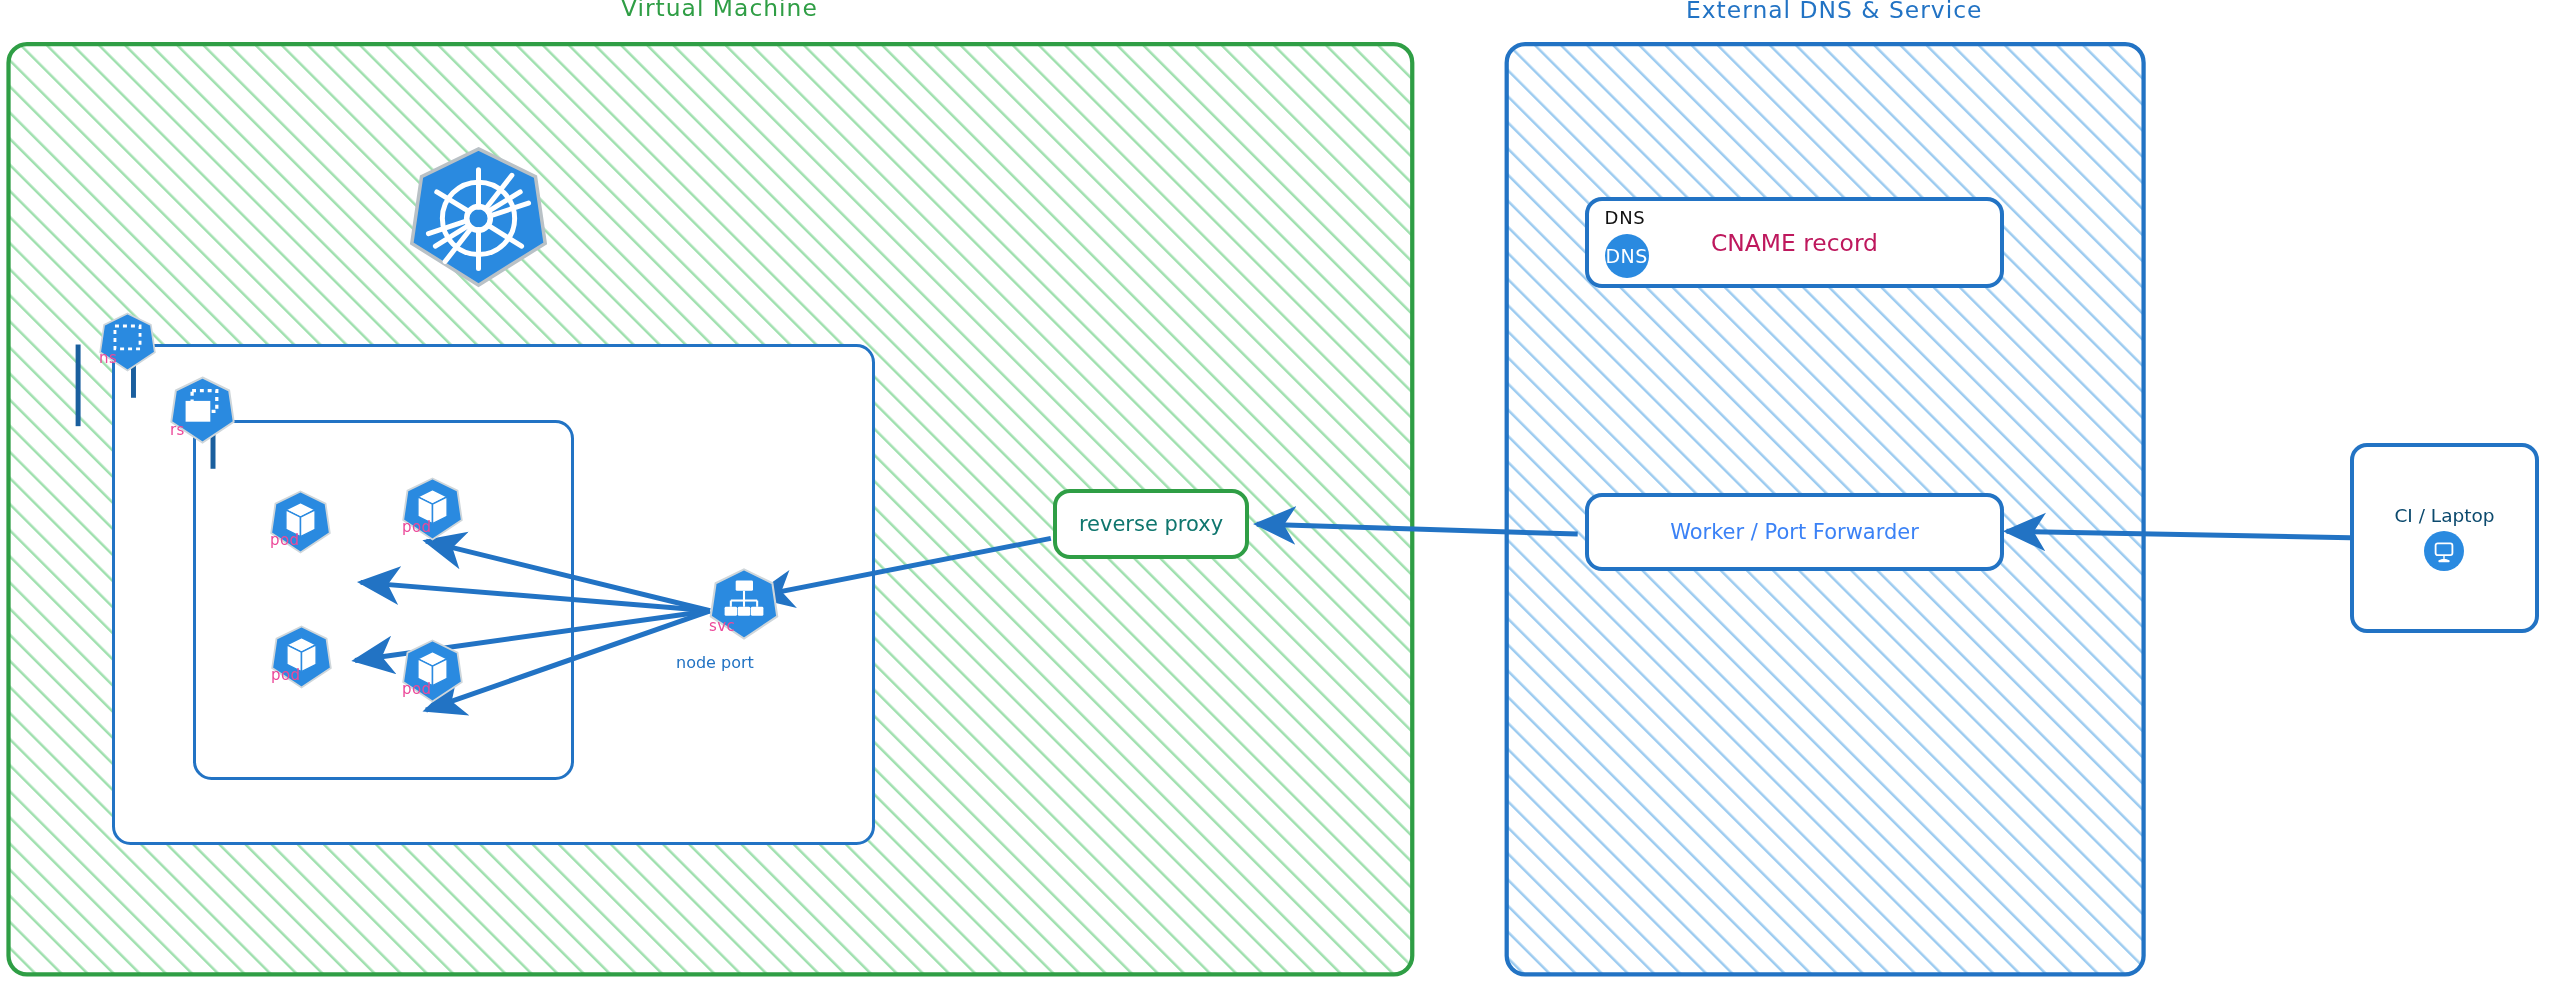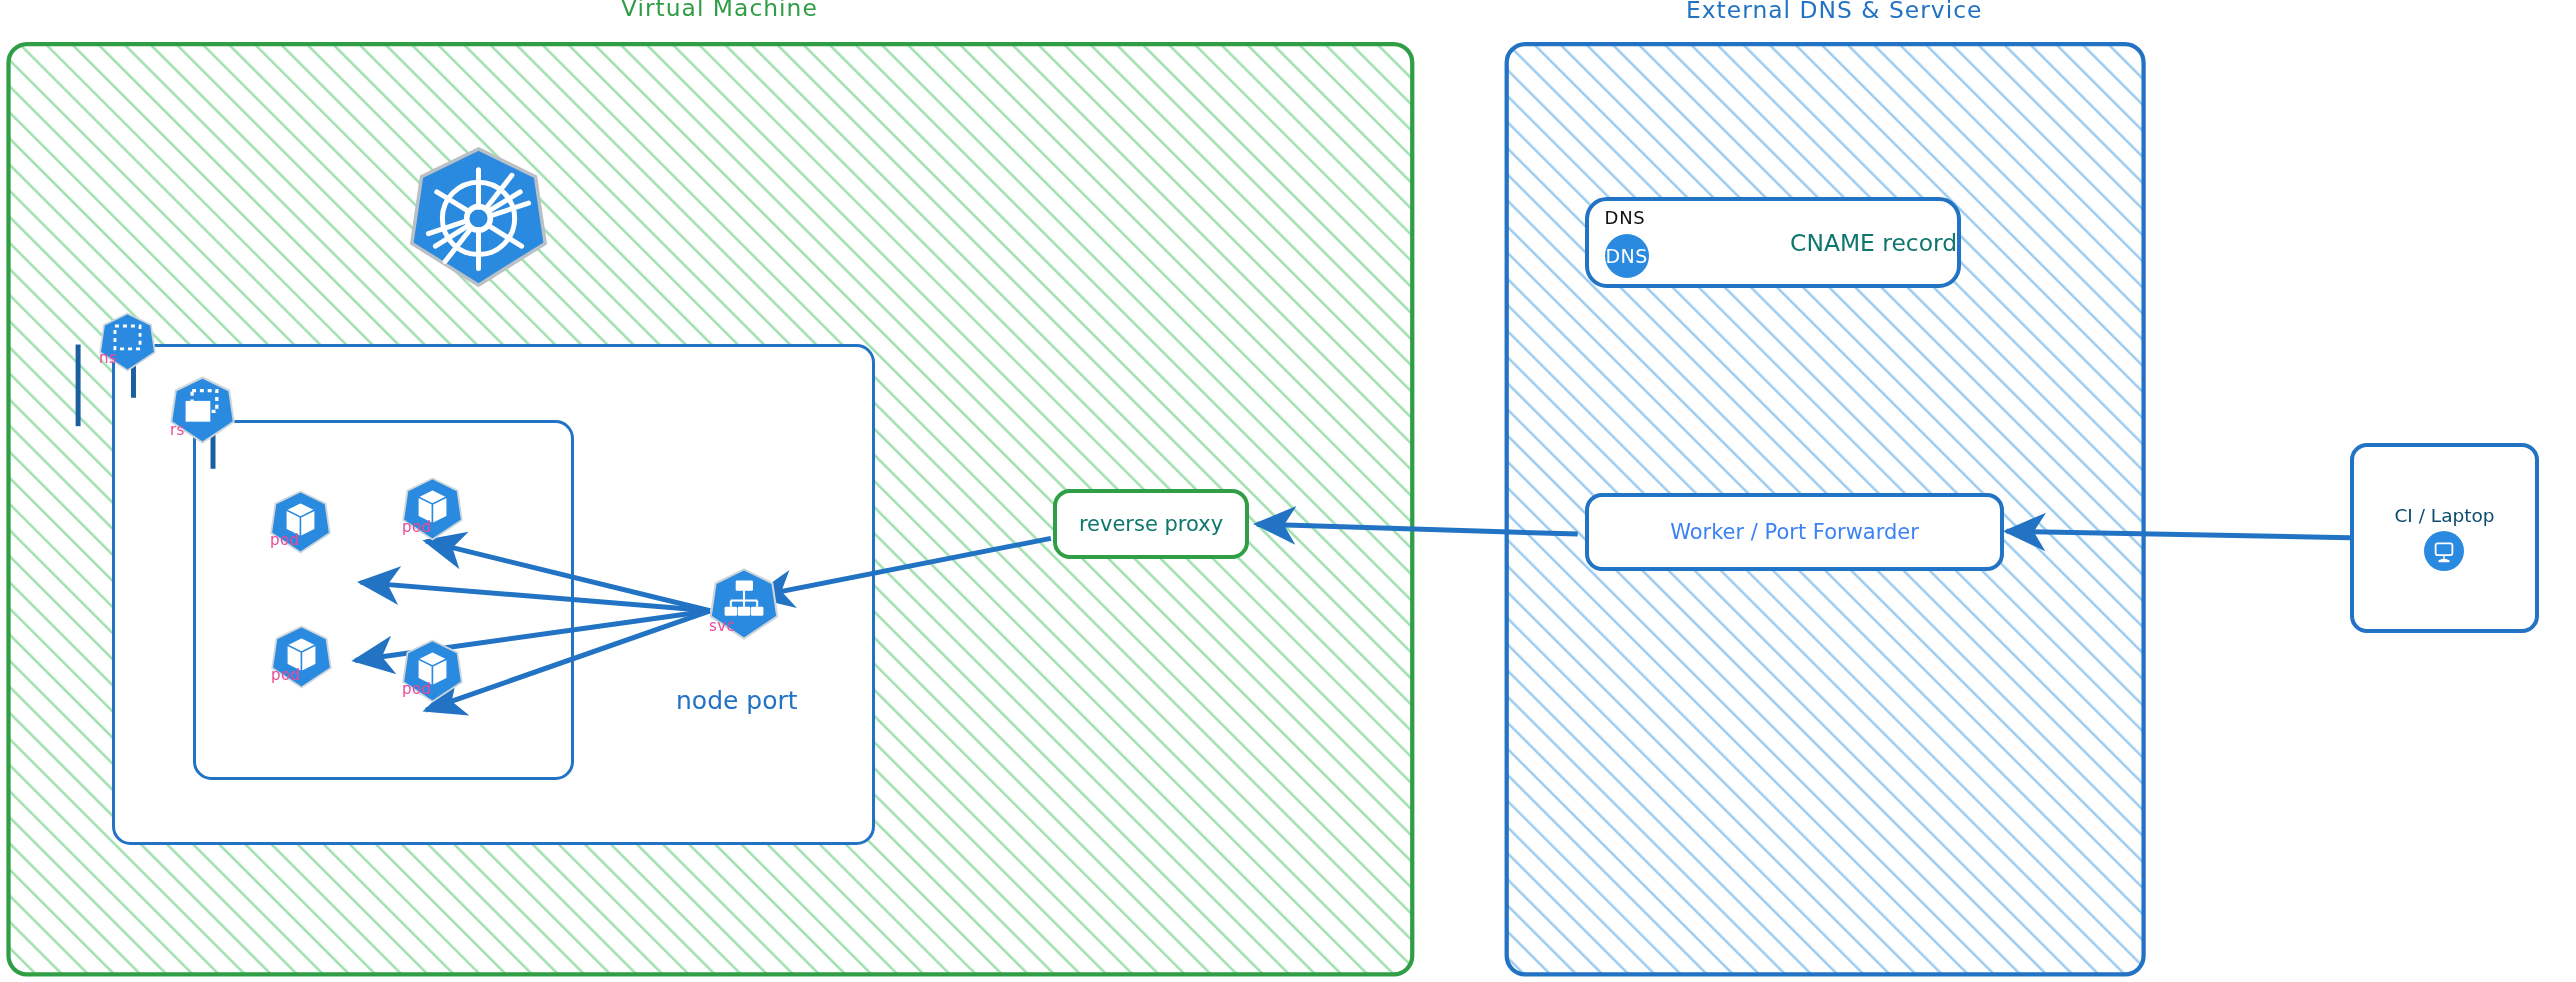--- a/index.html
+++ b/index.html
@@ -36,36 +36,36 @@
 
   
   .dns-card{align-items:flex-start;justify-content:flex-start;padding:0;}
   .dns-tag{position:absolute;left:15.6px;top:5.7px;color:#111111;font-size:18px;letter-spacing:0.7px;}
   .dns-circle{
     position:absolute;left:15.6px;top:33px;width:44px;height:44px;border-radius:50%;
     background:#2a8ae0;color:#ffffff;font-size:19px;
     display:flex;align-items:center;justify-content:center;letter-spacing:0.4px;
   }
   .dns-text{position:absolute;left:0;right:0;top:50%;transform:translateY(-50%);
-    text-align:right;color:#0f766e;font-size:23.4px;}
+    text-align:center;color:#be185d;font-size:23.4px;}
 
   
   .ci-inner{display:flex;flex-direction:column;align-items:center;gap:5.7px;}
   .ci-lbl{color:#0c4a6e;font-size:18.5px;white-space:nowrap;}
   .mon-circle{width:40px;height:40px;border-radius:50%;background:#2a8ae0;
     display:flex;align-items:center;justify-content:center;}
 
   
   .k8s{position:absolute;}
   .k8s .cap{
     position:absolute;left:0;right:0;bottom:5px;text-align:left;
     color:#ec4899;font-size:15px;letter-spacing:0.4px;pointer-events:none;
   }
   .k8s.big .cap{font-size:0;}
-  .sublabel{position:absolute;color:#2273c4;font-size:25px;white-space:nowrap;margin-top:33px;}
+  .sublabel{position:absolute;color:#2273c4;font-size:16px;white-space:nowrap;}
 </style>
 </head>
 <body>
 
 <div id="stage">
 
   <svg class="layer" viewBox="0 0 3628 1384" width="2576" height="983">
     <defs>
       <pattern id="hatchGreen" width="26" height="26" patternUnits="userSpaceOnUse" patternTransform="rotate(-45)">
         <rect width="26" height="26" fill="#ffffff"></rect>
@@ -211,21 +211,21 @@
       </g>
     </svg>
     <span class="cap hand">svc</span>
   </div>
   <div class="sublabel hand" style="left:676px;top:653px;">node port</div>
 
   <div class="nodebox green" style="left:1053px;top:489px;width:196px;height:70px;">
     <span class="lbl hand">reverse proxy</span>
   </div>
 
-  <div class="nodebox blue dns-card" style="left:1585px;top:197px;width:376px;height:91px;border-radius:22px;">
+  <div class="nodebox blue dns-card" style="left:1585px;top:197px;width:419px;height:91px;">
     <span class="dns-tag hand">DNS</span>
     <span class="dns-circle">DNS</span>
     <span class="dns-text hand">CNAME record</span>
   </div>
 
   <div class="nodebox blue" style="left:1585px;top:493px;width:419px;height:78px;">
     <span class="lbl hand">Worker / Port Forwarder</span>
   </div>
 
   <div class="nodebox blue" style="left:2350px;top:443px;width:189px;height:190px;">

